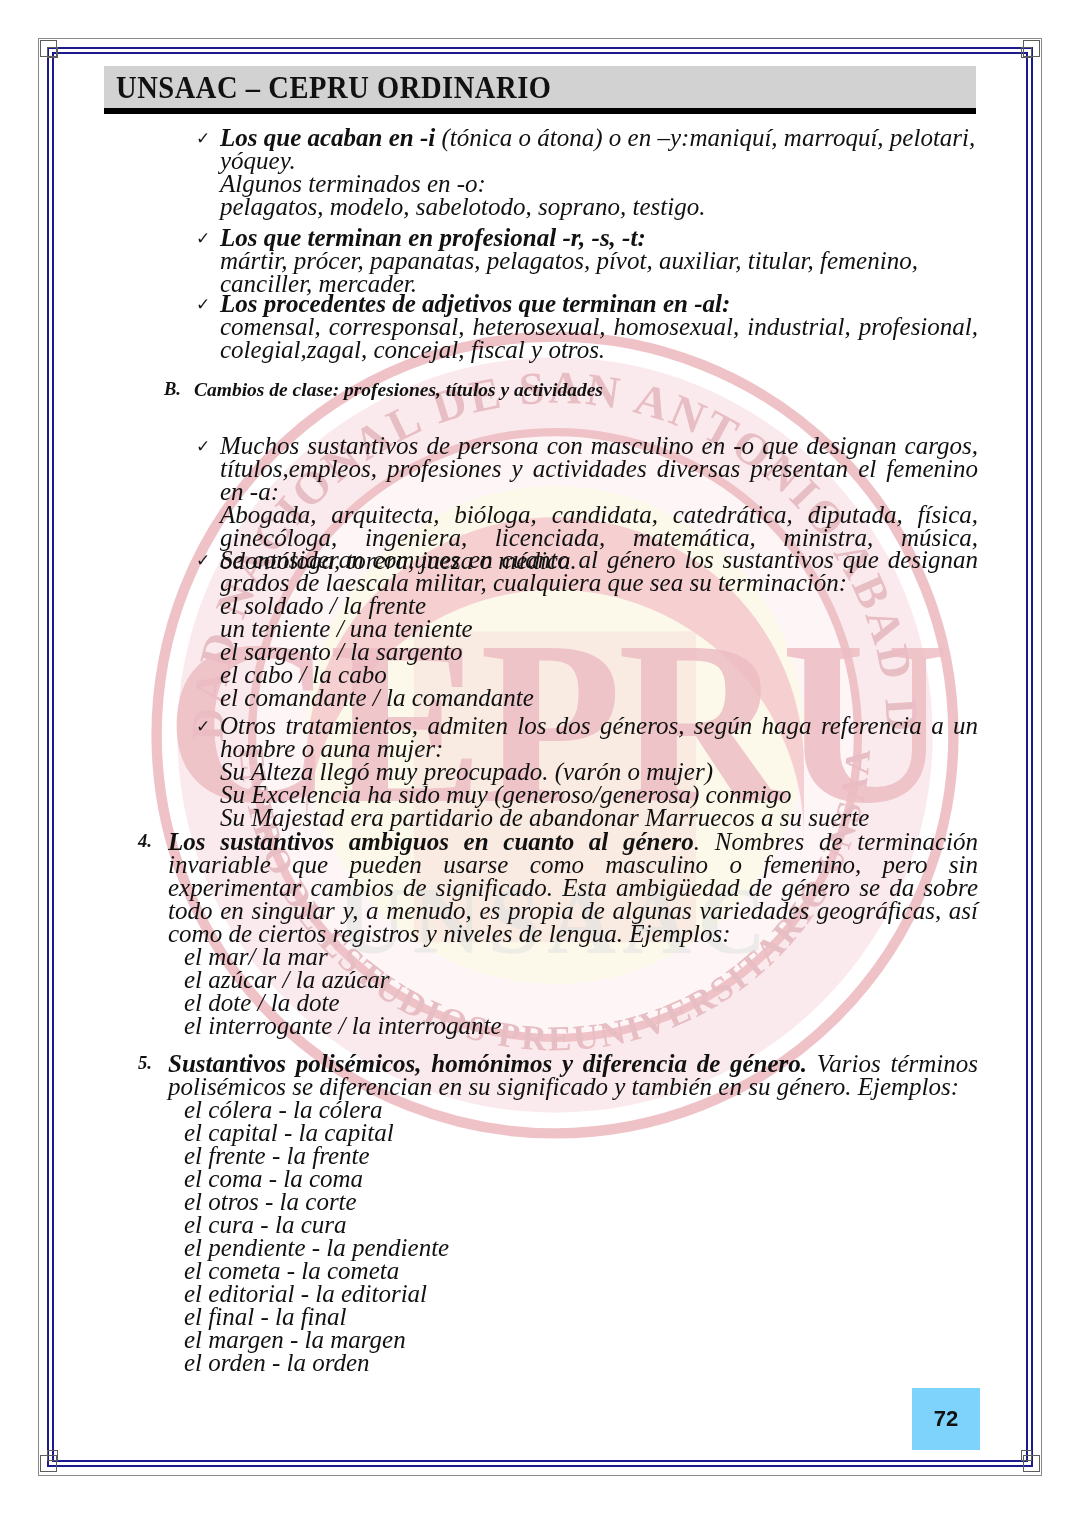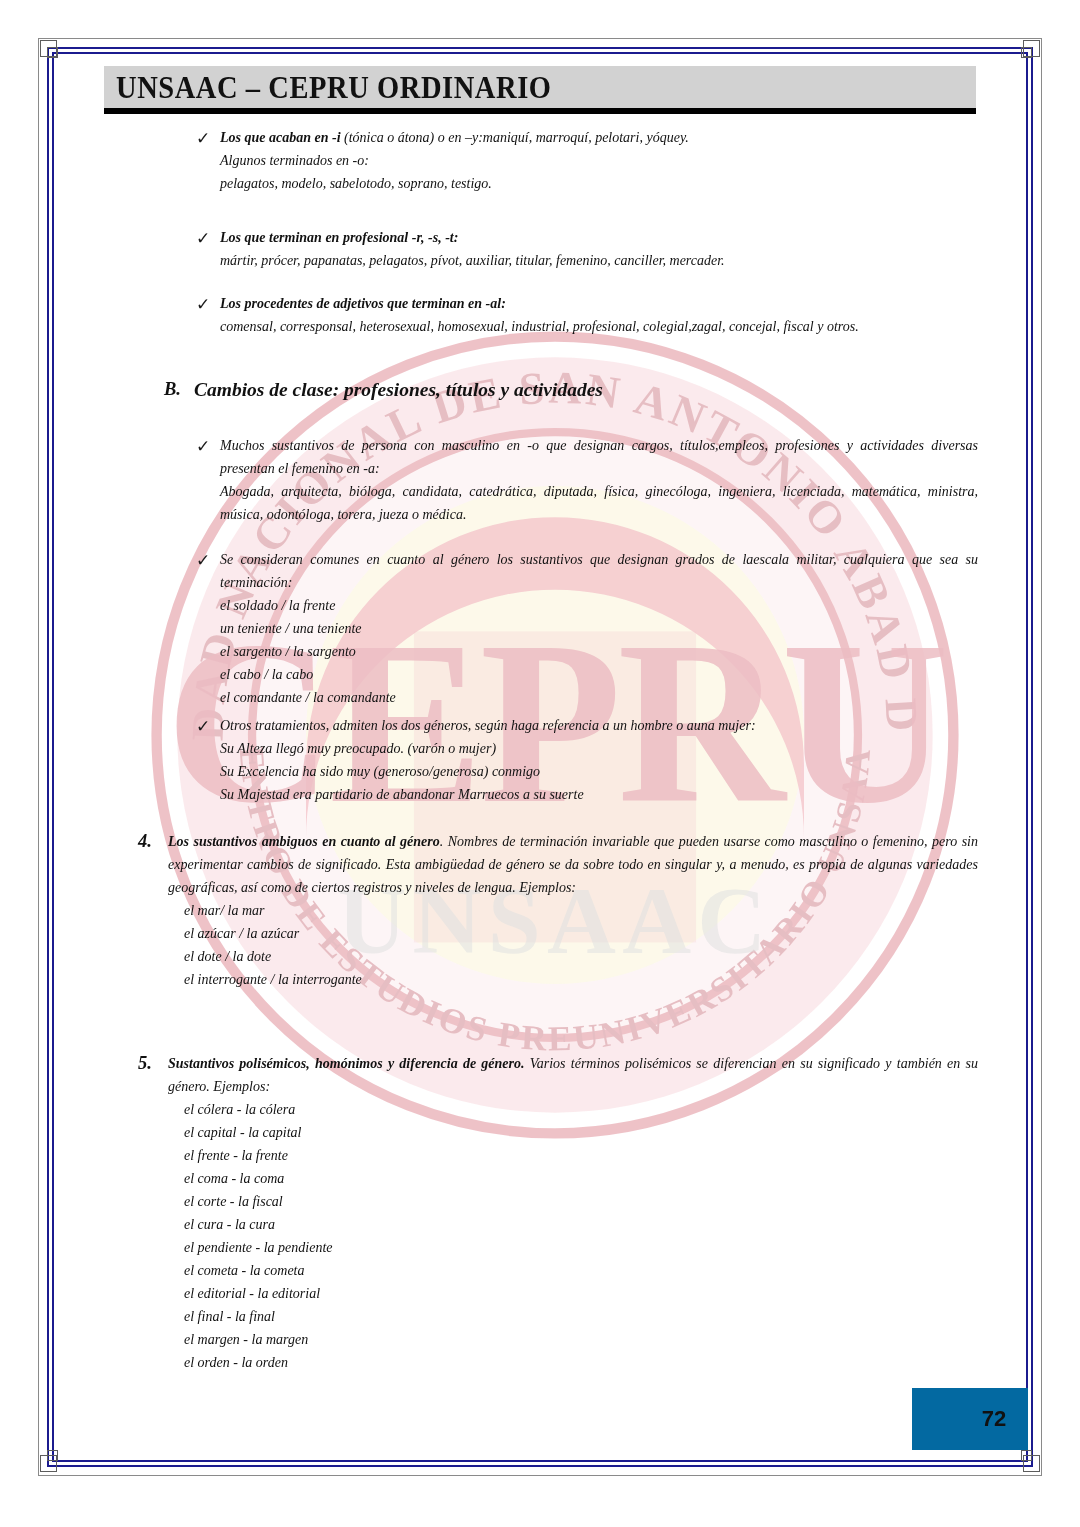--- a/index.html
+++ b/index.html
@@ -120,21 +120,21 @@
     flex: 0 0 auto;
     width: 24px;
     font-size: 17px;
     line-height: 24px;
     color: #1a1a1a;
     text-align: left;
     font-family: "DejaVu Sans", sans-serif;
   }
   .chk-body { flex: 1 1 auto; }
 
-  .it   { font-style: italic; font-size: 14px; line-height: 23px; }
+  .it   { font-style: italic; font-size: 25px; line-height: 23px; }
   .bi   { font-style: italic; font-weight: bold; }
   .just { text-align: justify; }
 
   .lvl-ex {              
     position: absolute;
     left: 196px;
     width: 782px;
   }
   .lvl-exB {             
     position: absolute;
@@ -158,26 +158,25 @@
   .num-body { flex: 1 1 auto; }
   .sub-ex2 { margin-left: 16px; }
 
   
   #page-number-box {
     position: absolute;
     left: 912px;
     top: 1388px;
     width: 68px;
     height: 62px;
-    background: #0369a1;
+    background: #7dd3fc;
     display: flex;
     align-items: center;
     justify-content: center;
     z-index: 4;
-    padding-left: 48px;
   }
   #page-number-box span {
     font-family: "Liberation Sans", sans-serif;
     font-weight: bold;
     font-size: 22px;
     color: #111111;
   }
 </style>
 </head>
 <body>
@@ -315,21 +314,21 @@
   <div class="num-block" style="top:926px;">
     <div class="num-row">
       <span class="num-lab">5.</span>
       <div class="num-body">
         <div class="it just"><span class="bi">Sustantivos polisémicos, homónimos y diferencia de género.</span><span> Varios términos polisémicos se diferencian en su significado y también en su género. Ejemplos:</span></div>
         <div class="sub-ex2">
           <div class="it">el cólera - la cólera</div>
           <div class="it">el capital - la capital</div>
           <div class="it">el frente - la frente</div>
           <div class="it">el coma - la coma</div>
-          <div class="it">el corte - la fiscal</div>
+          <div class="it">el otros - la corte</div>
           <div class="it">el cura - la cura</div>
           <div class="it">el pendiente - la pendiente</div>
           <div class="it">el cometa - la cometa</div>
           <div class="it">el editorial - la editorial</div>
           <div class="it">el final - la final</div>
           <div class="it">el margen - la margen</div>
           <div class="it">el orden - la orden</div>
         </div>
       </div>
     </div>

